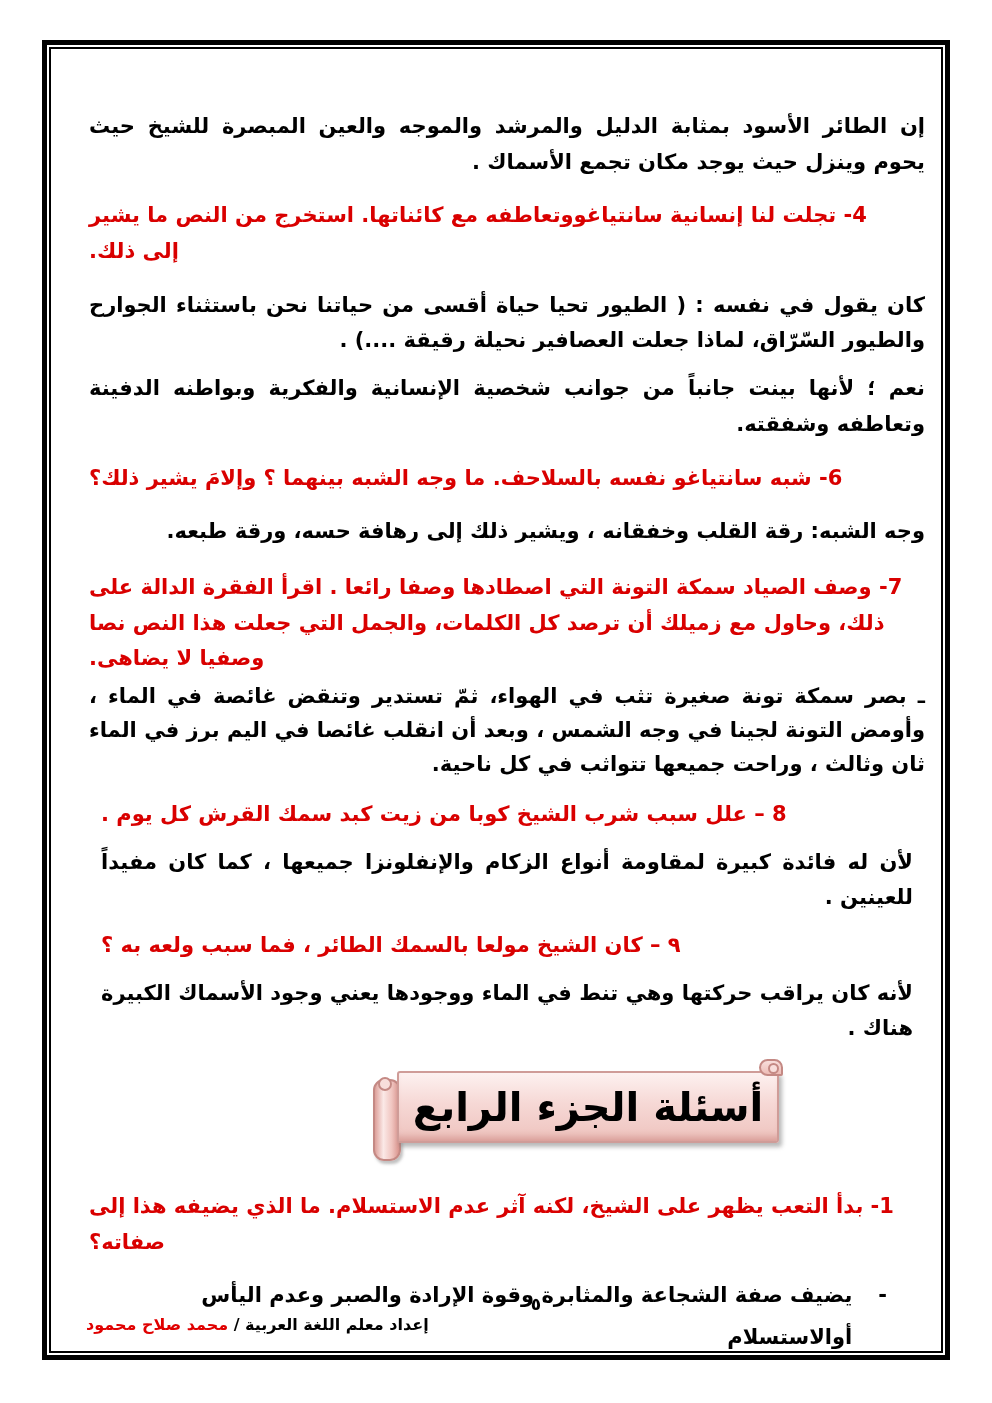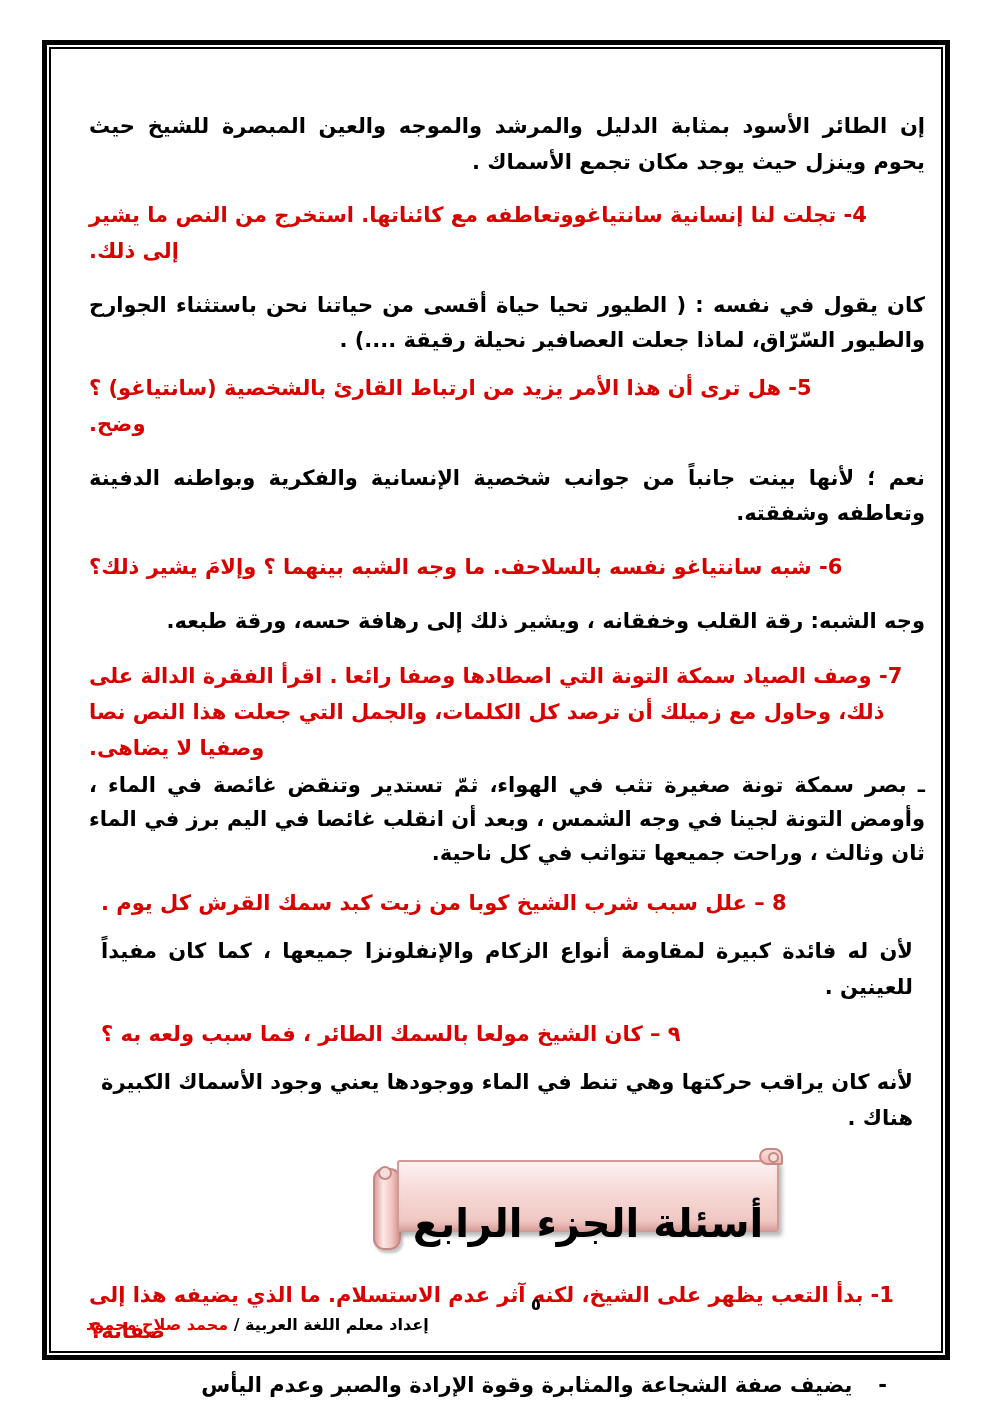--- a/index.html
+++ b/index.html
@@ -62,21 +62,21 @@
     background:linear-gradient(180deg,#f8dedb 0%,#edbcb6 100%);
     border:2px solid #c48984;border-radius:9px 9px 2px 9px;box-sizing:border-box;
   }
   .scroll-curl::before{
     content:"";position:absolute;right:2px;top:2px;width:7px;height:7px;
     background:#f8dedb;border:2px solid #c48984;border-radius:50%;
   }
   .banner-title{
     position:absolute;left:26px;top:12px;width:382px;height:72px;
     display:flex;align-items:center;justify-content:center;
-    font-size:40px;font-weight:bold;color:#000;direction:rtl;margin-top:27px;
+    font-size:40px;font-weight:bold;color:#000;direction:rtl;
   }
   
   .page-num{
     position:absolute;left:0;right:0;top:1245px;text-align:center;
     padding-left:80px;font-size:17px;font-weight:bold;color:#000;direction:rtl;
   }
   .footer-line{
     position:absolute;left:35px;top:1266px;direction:rtl;white-space:nowrap;
     font-size:16px;font-weight:bold;color:#000;
   }
@@ -88,21 +88,20 @@
 <div class="frame">
   <div class="frame-inner">
     <div class="content">
 
       <p class="p">إن الطائر الأسود بمثابة الدليل والمرشد والموجه والعين المبصرة للشيخ حيث يحوم  وينزل حيث يوجد مكان تجمع الأسماك .</p>
 
       <p class="q ind55">4- تجلت لنا إنسانية سانتياغووتعاطفه مع كائناتها. استخرج من النص ما يشير إلى ذلك.</p>
 
       <p class="p tight">كان يقول في نفسه : ( الطيور تحيا حياة أقسى من حياتنا نحن باستثناء الجوارح والطيور السّرّاق، لماذا جعلت العصافير نحيلة رقيقة ....) .</p>
 
-      <p class="q ind65">5- هل ترى أن هذا الأمر يزيد من ارتباط القارئ بالشخصية (سانتياغو) ؟ وضح.</p>
       <p class="p">نعم ؛ لأنها بينت جانباً من جوانب شخصية الإنسانية والفكرية وبواطنه الدفينة وتعاطفه وشفقته.</p>
 
       <p class="q ind45">6- شبه سانتياغو نفسه بالسلاحف. ما وجه الشبه بينهما ؟ وإلامَ يشير ذلك؟</p>
       <p class="p">وجه الشبه: رقة القلب وخفقانه ، ويشير ذلك إلى رهافة حسه، ورقة طبعه.</p>
 
       <p class="q ind20" style="margin-bottom:2px;margin-top:20px;">7- وصف الصياد سمكة التونة التي اصطادها وصفا رائعا . اقرأ الفقرة الدالة على ذلك، وحاول مع زميلك أن ترصد كل الكلمات، والجمل التي جعلت هذا النص نصا وصفيا لا يضاهى.</p>
       <p class="p a7">ـ بصر سمكة تونة صغيرة تثب في الهواء، ثمّ تستدير وتنقض غائصة في الماء ، وأومض التونة لجينا في وجه الشمس ، وبعد أن انقلب غائصا في اليم برز في الماء ثان وثالث ، وراحت جميعها تتواثب في كل ناحية.</p>
 
       <div class="block-tight">
         <p class="q">8 – علل سبب شرب الشيخ كوبا من زيت كبد سمك القرش كل يوم .</p>

